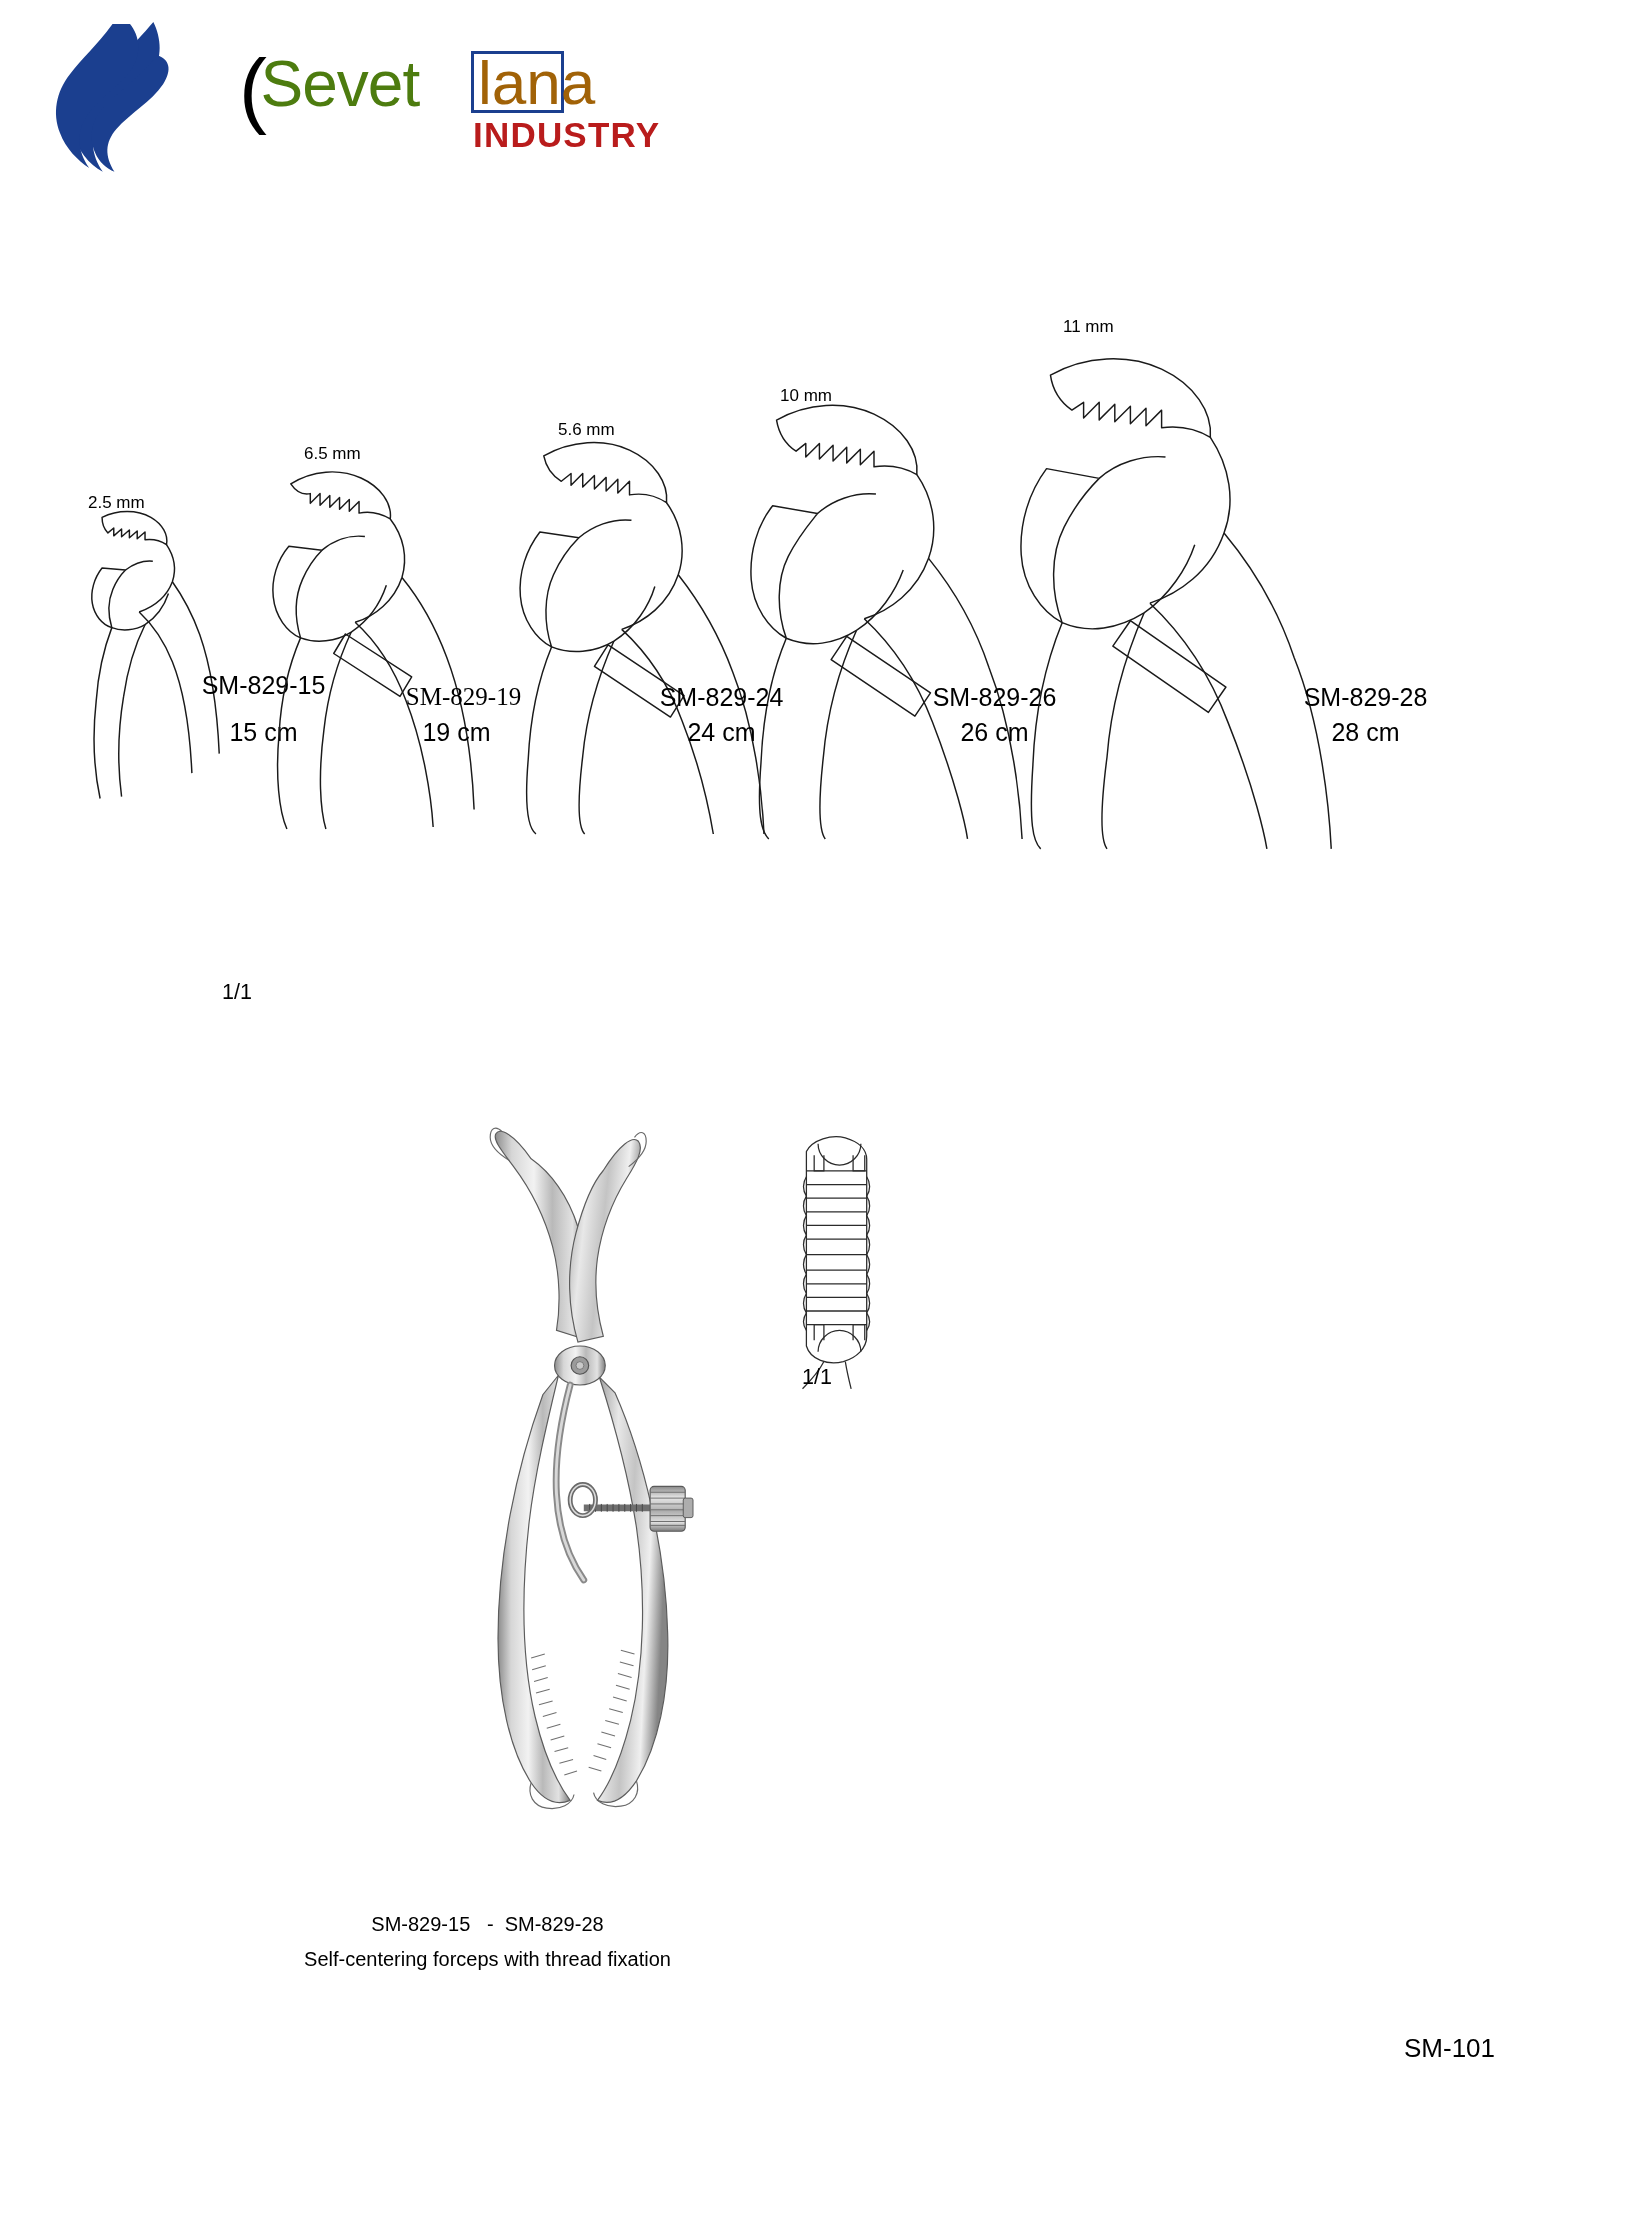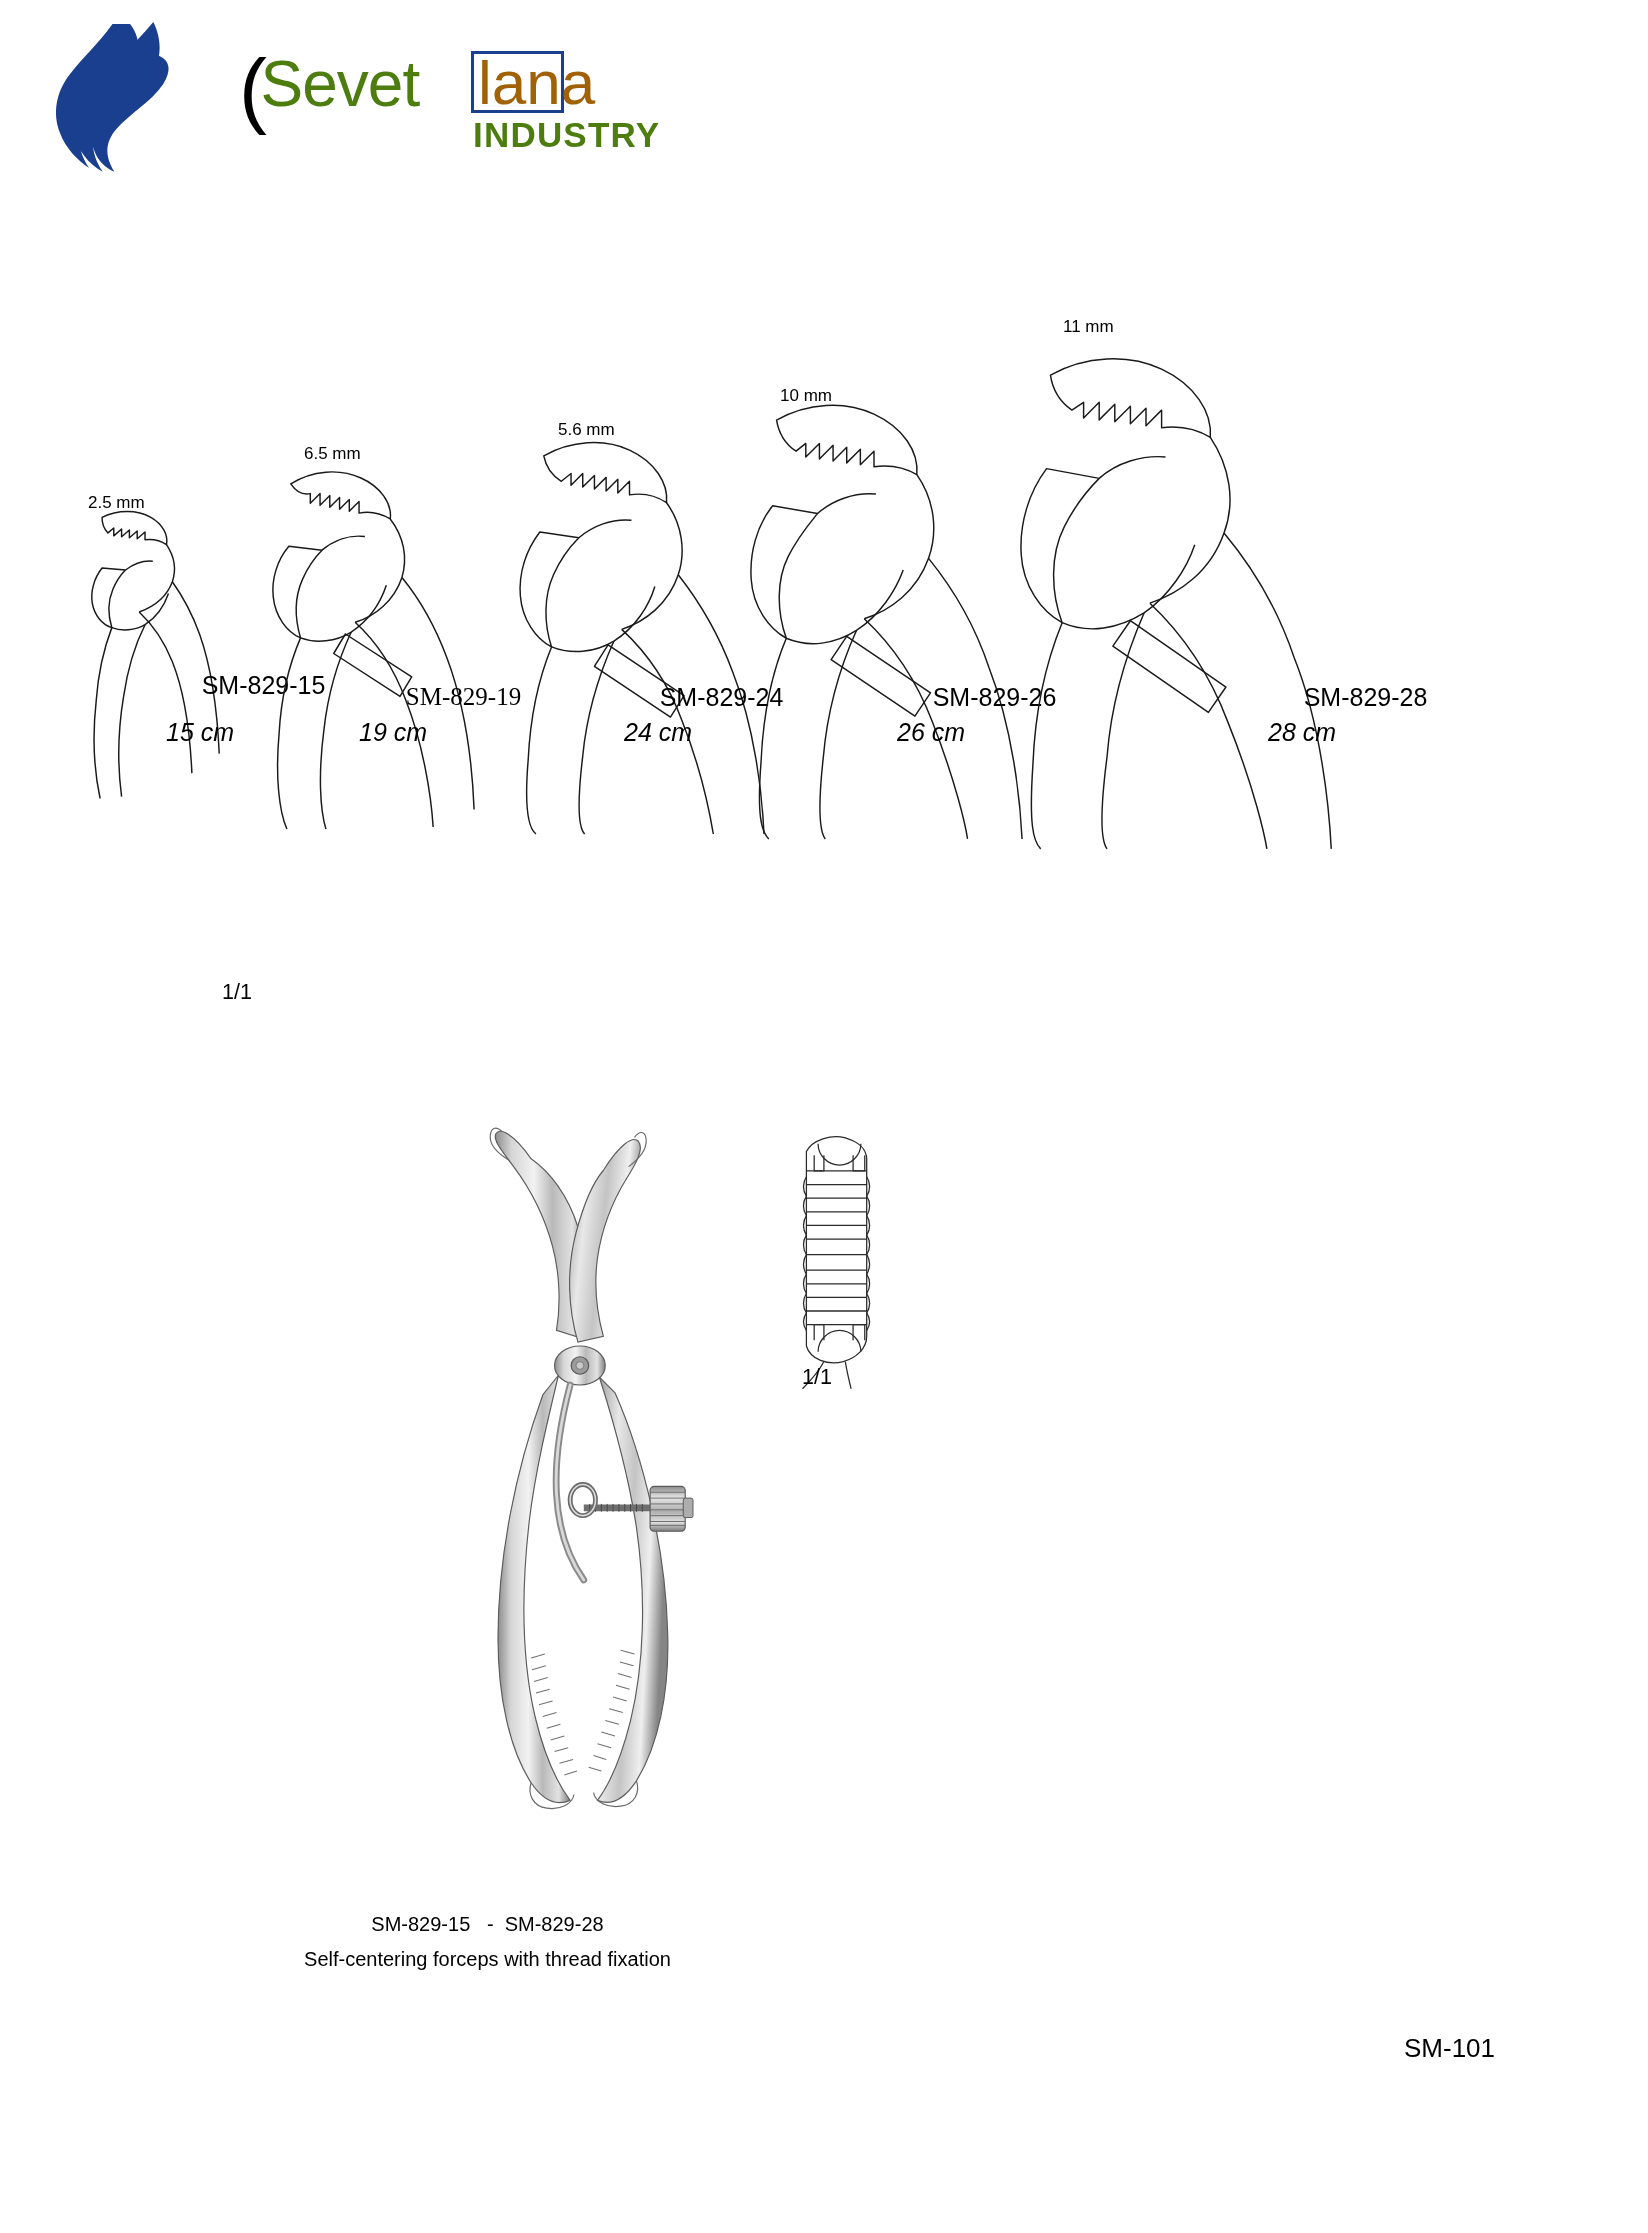--- a/index.html
+++ b/index.html
@@ -64,21 +64,21 @@
     letter-spacing: 0px;
     color: #a16207;
     line-height: 1;
   }
   .wm-industry {
     position: absolute;
     left: 234px; top: 68px;
     font-size: 35px;
     font-weight: bold;
     letter-spacing: 1.2px;
-    color: #4d7c0f;
+    color: #b91c1c;
     line-height: 1;
     text-align: right;
   }
   #header-titles {
     position: absolute;
     left: 694px; top: 54px;
     font-size: 29px;
     line-height: 38px;
     letter-spacing: 0.1px;
     white-space: nowrap;
@@ -100,23 +100,22 @@
   }
   .jaw-code {
     position: absolute;
     font-size: 25px;
     text-align: center;
     white-space: nowrap;
   }
   .jaw-len {
     position: absolute;
     font-size: 25px;
-    text-align: left;
+    text-align: center;
     white-space: nowrap;
-    font-style: italic;
   }
   #scale-ratio-top {
     position: absolute;
     left: 222px; top: 980px;
     font-size: 21.5px;
   }
   #scale-ratio-detail {
     position: absolute;
     left: 802px; top: 1365px;
     font-size: 21.5px;

